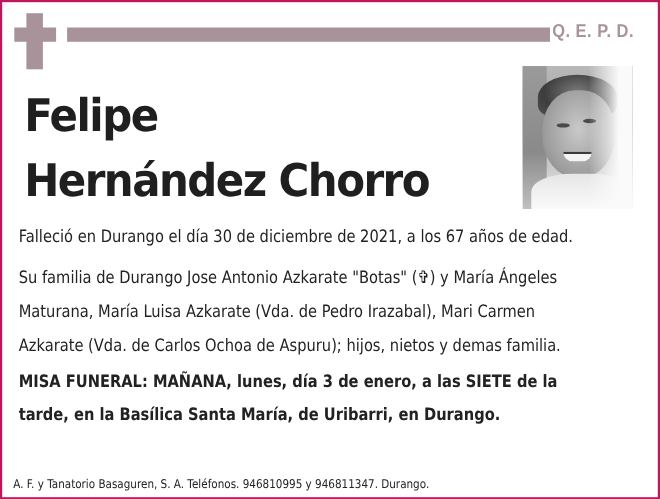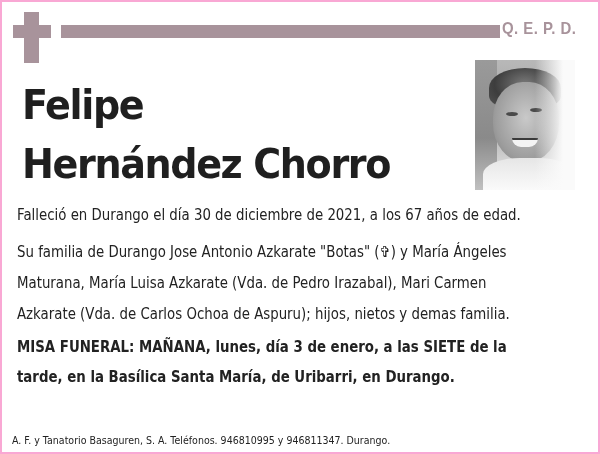--- a/index.html
+++ b/index.html
@@ -1,19 +1,19 @@
 <!DOCTYPE html>
 <html><head>
 <meta charset="utf-8">
 <style>
   html, body { margin: 0; padding: 0; background: #ffffff; }
   body { width: 600px; height: 454px; overflow: hidden; position: relative; }
   .frame {
     position: absolute; left: 0; top: 0; width: 596px; height: 450px;
-    border: 2px solid #f9a8d4; border-bottom-width: 2px; background: #fff;
+    border: 2px solid #be185d; border-bottom-width: 2px; background: #fff;
   }
   .cross-v { position: absolute; left: 22px; top: 10px; width: 15px; height: 51px; background: #a8939b; }
   .cross-h { position: absolute; left: 11px; top: 23px; width: 38px; height: 13px; background: #a8939b; }
   .rule { position: absolute; left: 59px; top: 23px; width: 439px; height: 13px; background: #a8939b; }
   .qepd {
     position: absolute; left: 500px; top: 17px; font-family: "Liberation Sans", sans-serif;
     font-weight: bold; font-size: 17px; color: #a8939b; letter-spacing: 0.5px;
     transform: scaleX(0.88); transform-origin: left top; white-space: nowrap;
   }
   .name {

